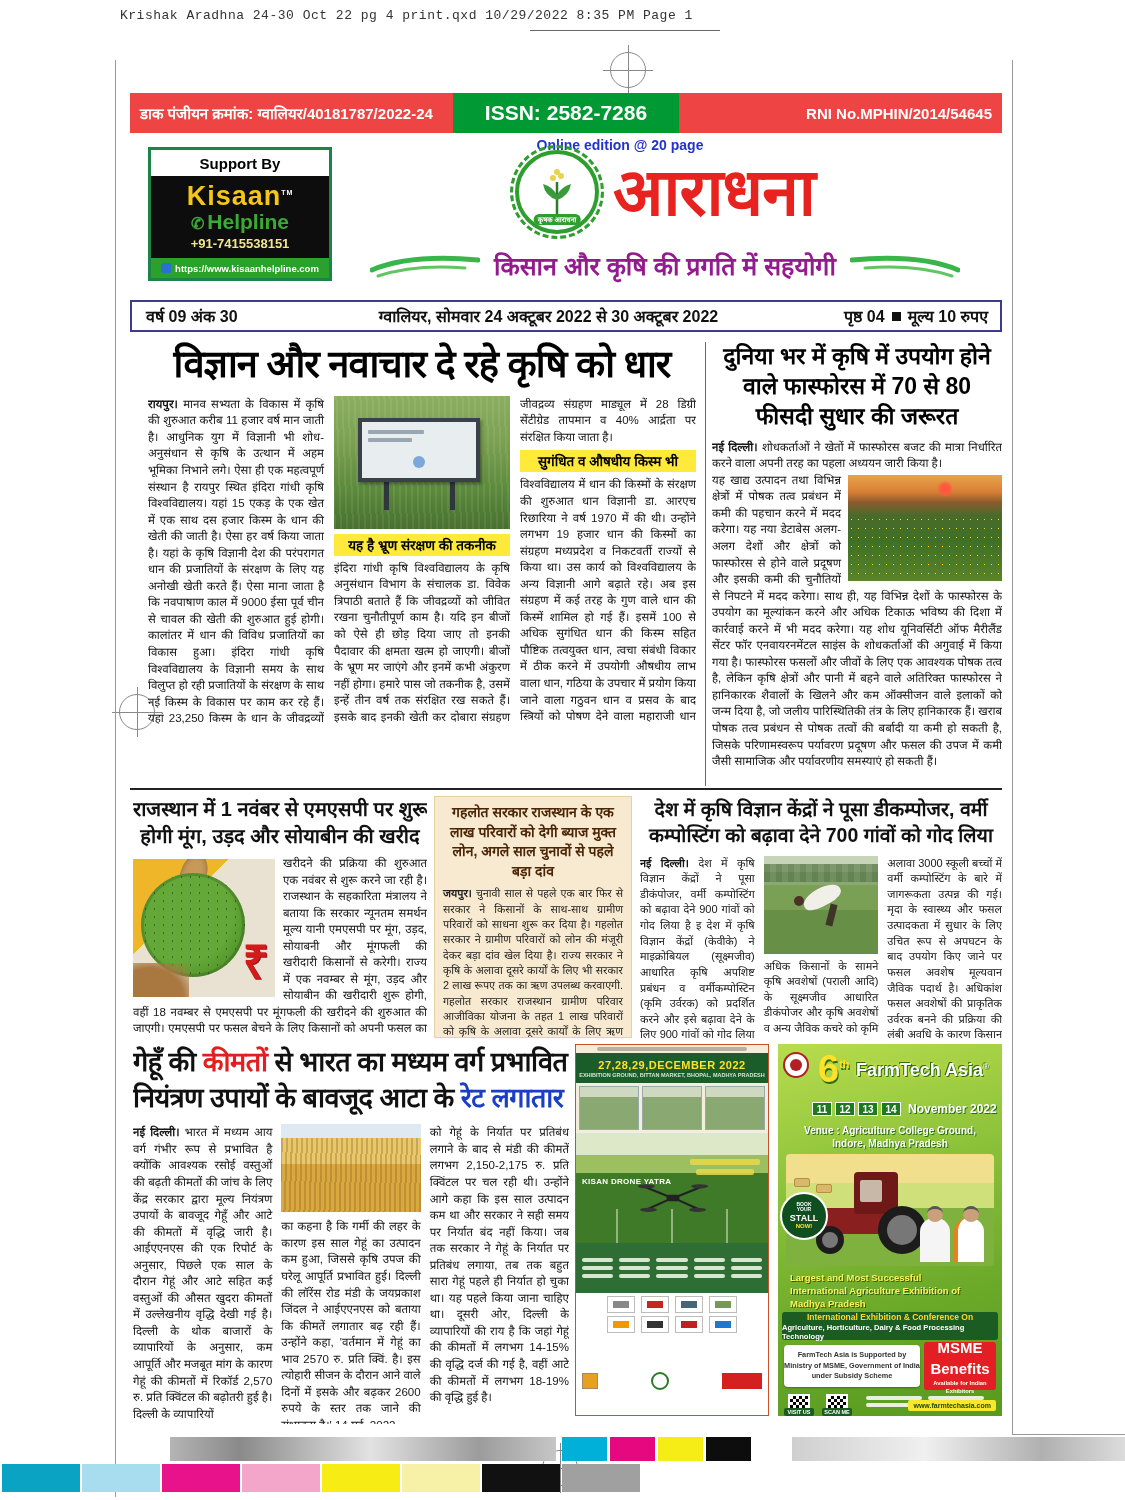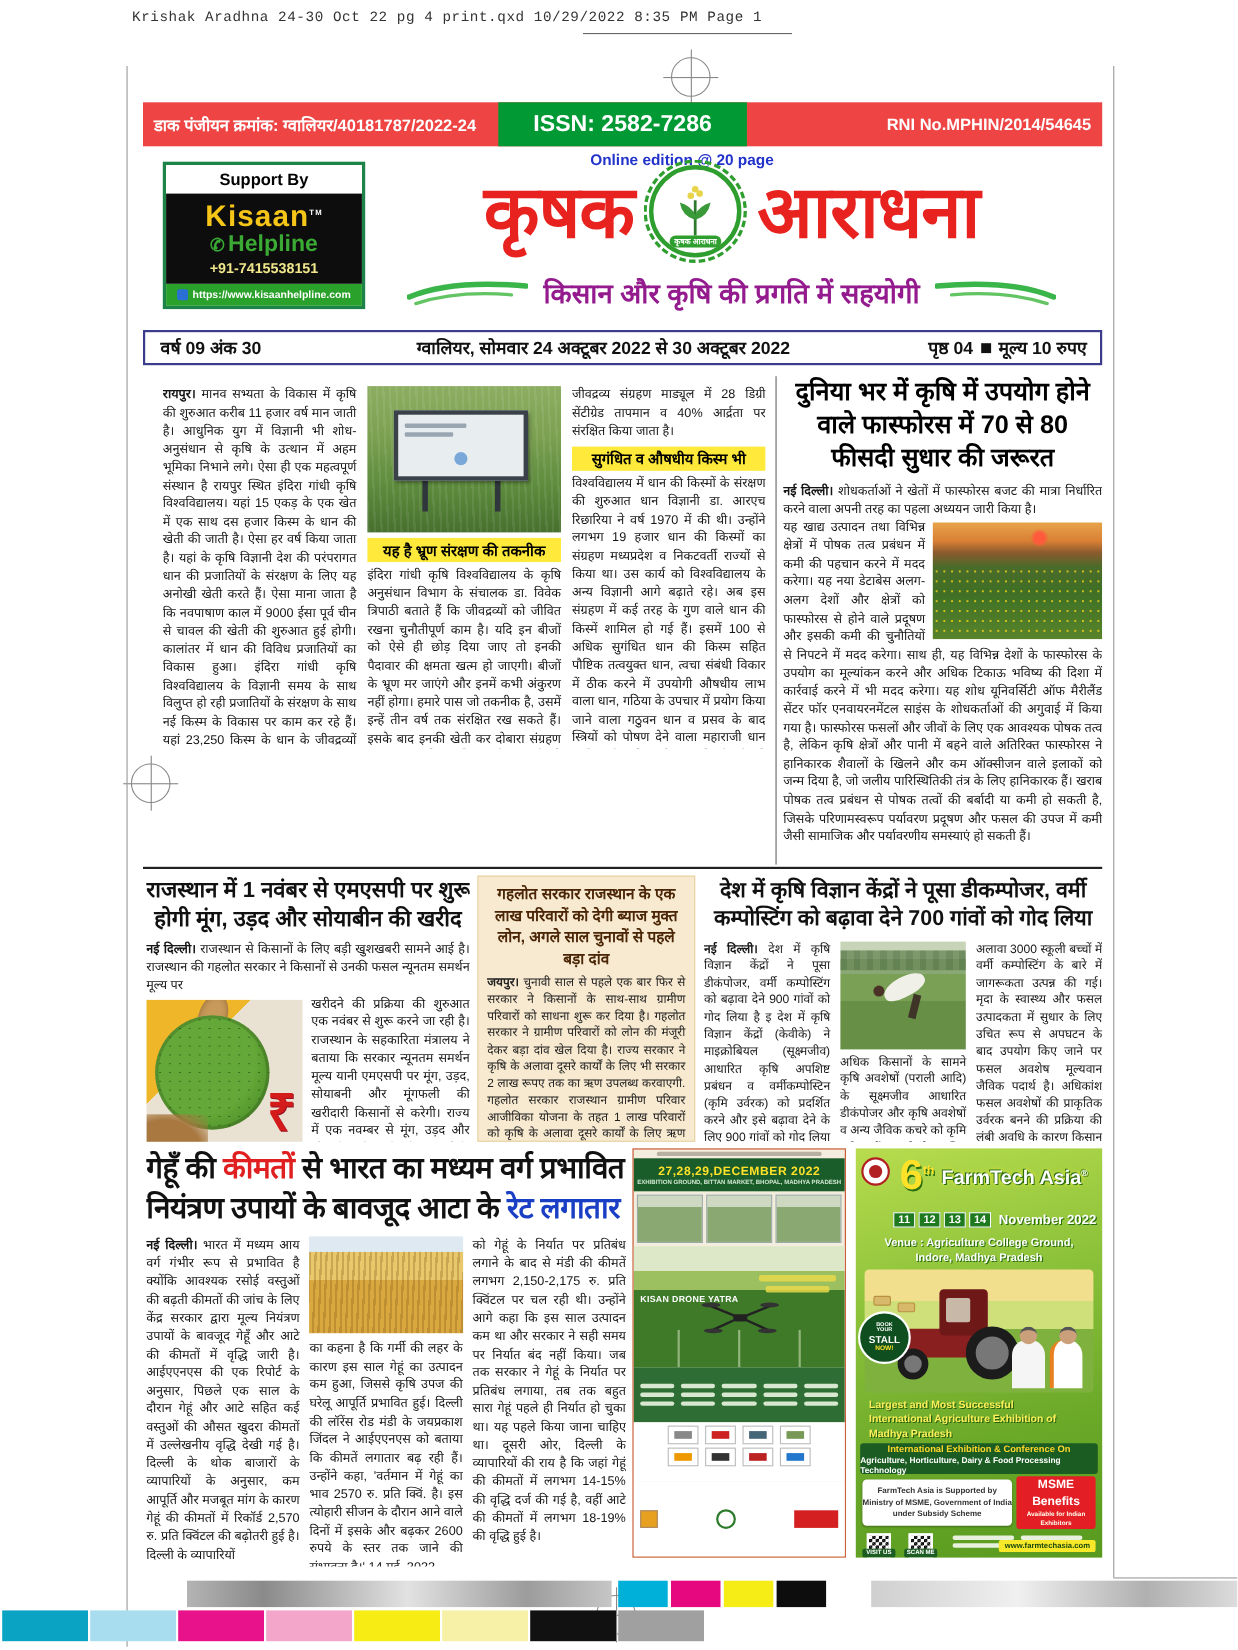--- a/index.html
+++ b/index.html
@@ -181,21 +181,21 @@
   .p-fig .face{position:absolute;left:50%;top:-12px;transform:translateX(-50%);width:16px;height:16px;border-radius:50%;background:#caa07a;border-top:3px solid #555}
   .stall{position:absolute;left:2px;top:148px;width:48px;height:48px;border-radius:50%;background:#0f4f1f;border:2px solid #fff;display:flex;flex-direction:column;align-items:center;justify-content:center;line-height:1.15;color:#fff;font-weight:bold}
   .stall .s1{font-size:5px}.stall .s2{font-size:9px}.stall .s3{font-size:6px;color:#ffe12a}
   .ft-tag{position:absolute;left:12px;top:228px;color:#fdf05a;font-weight:800;font-size:9.5px;line-height:1.35;text-shadow:1px 1px 0 #2a5e10}
   .ft-band{position:absolute;left:4px;top:268px;width:216px;height:28px;background:#1a5c22;border-radius:3px;display:flex;flex-direction:column;align-items:center;justify-content:center}
   .ft-band .b1{color:#ffd72a;font-weight:800;font-size:8.5px}
   .ft-band .b2{color:#fff;font-weight:bold;font-size:7.6px;margin-top:1px}
   .ft-white{position:absolute;left:6px;top:301px;width:136px;height:42px;background:#fff;border-radius:4px;box-shadow:0 1px 2px rgba(0,0,0,.3);display:flex;flex-direction:column;align-items:center;justify-content:center;line-height:1.5}
   .ft-white div{font-size:7.3px;font-weight:bold;color:#333}
   .ft-msme{position:absolute;left:146px;top:298px;width:72px;height:48px;background:#e31e24;border-radius:3px;display:flex;flex-direction:column;align-items:center;justify-content:center;color:#fff;text-align:center;line-height:1.4}
-  .ft-msme .m1{font-weight:800;font-size:11px}
+  .ft-msme .m1{font-weight:800;font-size:15px}
   .ft-msme .m2{font-size:5.8px;font-weight:bold;color:#ffe}
   .qr{position:absolute;width:22px;height:22px;border:2px solid #fff;
     background-image:linear-gradient(45deg,#000 25%,transparent 25%,transparent 75%,#000 75%),linear-gradient(45deg,#000 25%,#fff 25%,#fff 75%,#000 75%);
     background-size:6px 6px;background-position:0 0,3px 3px;background-color:#fff}
   .qr-label{position:absolute;width:30px;text-align:center;color:#fff;font-size:5.5px;font-weight:bold;background:#1a5c22;border-radius:2px;padding:1px 0}
   .contact-bar{position:absolute;height:4px;background:rgba(255,255,255,.85);border-radius:2px}
   .ft-site{position:absolute;right:6px;bottom:5px;background:#f8e82a;color:#1a4a10;font-weight:800;font-size:7px;padding:2px 5px;border-radius:2px}
 
   
   .grad1{left:170px;top:1437px;width:386px;height:24px;background:linear-gradient(90deg,#b4b4b4,#8a8a8a 18%,#e2e2e2 52%,#9c9c9c 80%,#c6c6c6)}
@@ -231,21 +231,20 @@
     <div class="kbrand2"><span class="ph-ic">✆</span><span>Helpline</span></div>
     <div class="kphone">+91-7415538151</div>
   </div>
   <div class="kweb">
       <span class="wicon"></span>
       <span>https://www.kisaanhelpline.com</span>
     </div>
 </div>
 
 <div class="abs mh-title">
-  <span class="mh-word">कृषक</span>
   <div class="mh-logo">
     <svg width="40" height="48" viewBox="0 0 40 48">
       <path d="M20 46 L20 14" stroke="#2d7a2d" stroke-width="2.5" fill="none"></path>
       <path d="M20 32 Q8 28 6 16 Q16 19 20 27 Z" fill="#3a9a3a"></path>
       <path d="M20 32 Q32 28 34 16 Q24 19 20 27 Z" fill="#3a9a3a"></path>
       <circle cx="16" cy="10" r="3" fill="#e8d44a"></circle>
       <circle cx="24" cy="8" r="3" fill="#e8d44a"></circle>
       <circle cx="20" cy="4" r="3" fill="#e8d44a"></circle>
     </svg>
     <div class="mh-ribbon">कृषक आराधना</div>
@@ -268,20 +267,21 @@
   <div class="dl-l">वर्ष 09   अंक 30</div>
   <div class="dl-c">ग्वालियर, सोमवार 24 अक्टूबर 2022 से 30 अक्टूबर 2022</div>
   <div class="dl-r">
       <span>पृष्ठ 04</span>
       <span class="sq"></span>
       <span>मूल्य 10 रुपए</span>
     </div>
 </div>
 
 <div class="abs lead-story">
+  <div class="ls-head nowrap">विज्ञान और नवाचार दे रहे कृषि को धार</div>
   <div class="ls-cols">
     <div class="ls-col jtext">
       <span class="lead">रायपुर।</span> <span>मानव सभ्यता के विकास में कृषि की शुरुआत करीब 11 हजार वर्ष मान जाती है। आधुनिक युग में विज्ञानी भी शोध-अनुसंधान से कृषि के उत्थान में अहम भूमिका निभाने लगे। ऐसा ही एक महत्वपूर्ण संस्थान है रायपुर स्थित इंदिरा गांधी कृषि विश्वविद्यालय। यहां 15 एकड़ के एक खेत में एक साथ दस हजार किस्म के धान की खेती की जाती है। ऐसा हर वर्ष किया जाता है। यहां के कृषि विज्ञानी देश की परंपरागत धान की प्रजातियों के संरक्षण के लिए यह अनोखी खेती करते हैं। ऐसा माना जाता है कि नवपाषाण काल में 9000 ईसा पूर्व चीन से चावल की खेती की शुरुआत हुई होगी। कालांतर में धान की विविध प्रजातियों का विकास हुआ। इंदिरा गांधी कृषि विश्वविद्यालय के विज्ञानी समय के साथ विलुप्त हो रही प्रजातियों के संरक्षण के साथ नई किस्म के विकास पर काम कर रहे हैं। यहां 23,250 किस्म के धान के जीवद्रव्यों (जीनोम) को संरक्षित किया जा चुका है। यह फिलीपींस के मनीला स्थित अंतरराष्ट्रीय चावल अनुसंधान केंद्र के बाद विश्व का दूसरा सबसे बड़ा जीवद्रव्य संग्रहण केंद्र है। कृषि विज्ञानी यह खेती तीस वर्ष से कर रहे हैं।</span>
     </div>
     <div class="ls-col">
       <div class="img-rice">
         <div class="grass"></div>
         <div class="sign-leg" style="left:50px;top:80px"></div>
         <div class="sign-leg" style="left:116px;top:80px"></div>
         <div class="sign">
@@ -314,21 +314,20 @@
     </div>
   </div>
 </div>
 
 <div class="abs divider"></div>
 
 <div class="abs msp">
   <div class="msp-head">राजस्थान में 1 नवंबर से एमएसपी पर शुरू</div>
   <div class="msp-head">होगी मूंग, उड़द और सोयाबीन की खरीद</div>
   <div class="jtext" style="margin-top:5px">
-    <div><span class="lead">नई दिल्ली।</span> <span>राजस्थान से किसानों के लिए बड़ी खुशखबरी सामने आई है। राजस्थान की गहलोत सरकार ने किसानों से उनकी फसल न्यूनतम समर्थन मूल्य पर</span></div>
     <div>
       <div class="img-moong">
         <div class="spoon"></div>
         <div class="beans"></div>
         <div class="grain"></div>
         <div class="rupee">₹</div>
       </div>
       <span>खरीदने की प्रक्रिया की शुरुआत एक नवंबर से शुरू करने जा रही है। राजस्थान के सहकारिता मंत्रालय ने बताया कि सरकार न्यूनतम समर्थन मूल्य यानी एमएसपी पर मूंग, उड़द, सोयाबनी और मूंगफली की खरीदारी किसानों से करेगी। राज्य में एक नवम्बर से मूंग, उड़द और सोयाबीन की खरीदारी शुरू होगी, वहीं 18 नवम्बर से एमएसपी पर मूंगफली की खरीदने की शुरुआत की जाएगी। एमएसपी पर फसल बेचने के लिए किसानों को अपनी फसल का पहले पंजीकरण करना होगा। किसान अपनी फसल एमएसपी पर बेचने के लिए घर बैठे ही ऑनलाइन पंजीकरण कर सकते हैं या फिर वे जनसेवा केन्द्र एवं खरीद केन्द्रों पर जाकर ऑनलाइन पंजीकरण करवा सकते हैं।</span>
     </div>
   </div>

